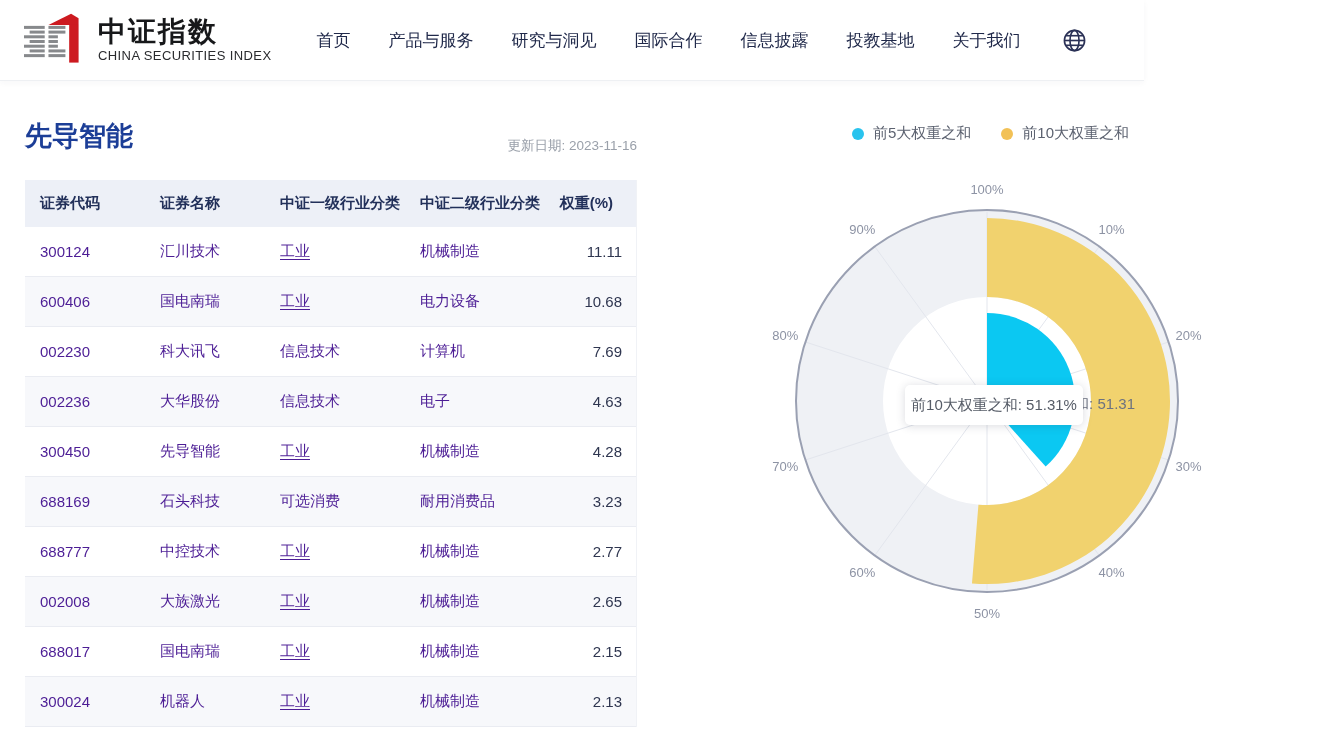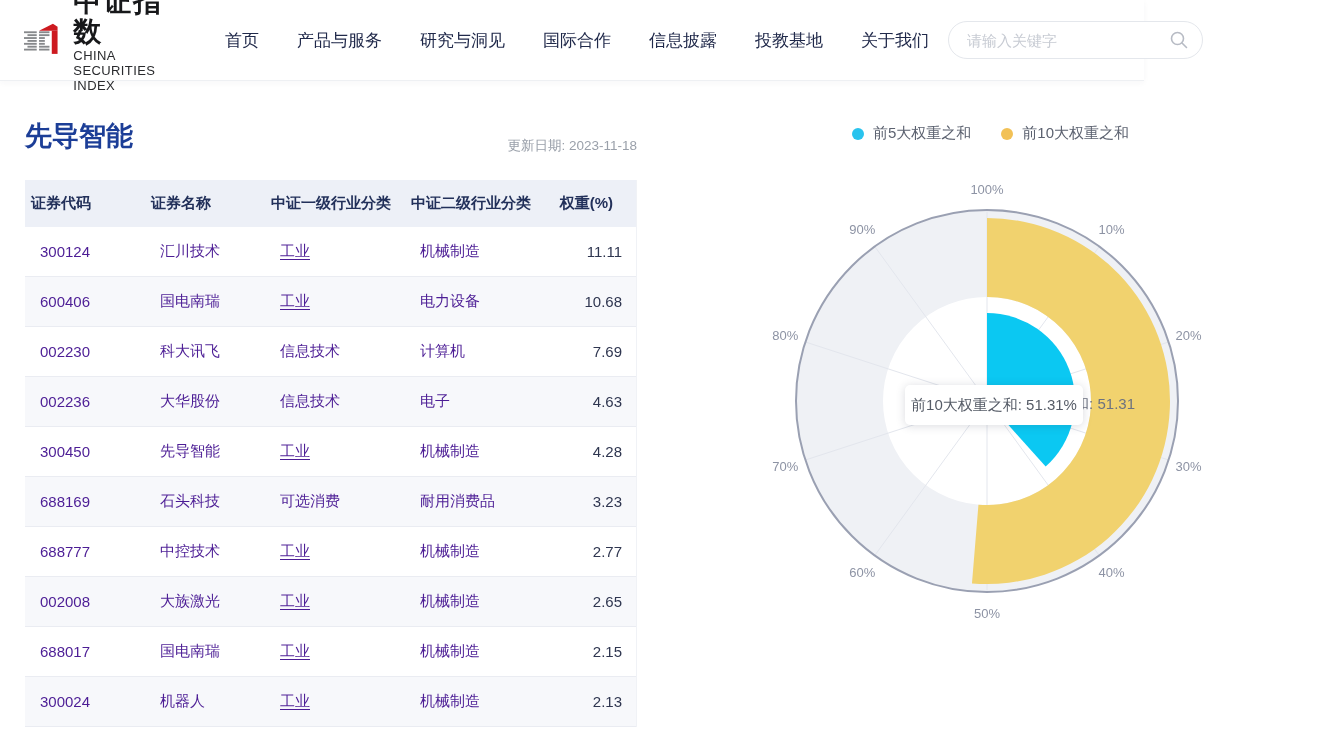--- a/index.html
+++ b/index.html
@@ -37,21 +37,21 @@
   .legend { position:absolute; left:852px; top:124px; display:flex; align-items:center; }
   .legend-item { display:flex; align-items:center; margin-right:30px; cursor:pointer; }
   .legend-dot { width:12px; height:12px; border-radius:50%; margin-right:9px; }
   .legend-label { font-size:15px; color:#5c6270; }
 
   
   .table { position:absolute; left:25px; top:180px; width:612px;
            border-right:1px solid #f0f2f6; }
   .t-head { display:grid; grid-template-columns:120px 120px 140px 140px 92px; height:47px;
             background:#edf0f7; align-items:center; }
-  .t-head .th { font-size:15px; font-weight:700; color:#22305a; padding-left:6px; white-space:nowrap; }
+  .t-head .th { font-size:15px; font-weight:700; color:#22305a; padding-left:15px; white-space:nowrap; }
   .t-head .th.num { text-align:right; padding-right:24px; padding-left:0; }
   .t-row { display:grid; grid-template-columns:120px 120px 140px 140px 92px; height:50px;
            align-items:center; border-bottom:1px solid #eaecf2; background:#fff; }
   .t-row.stripe { background:#f7f8fb; }
   .t-row .td { font-size:15px; color:#4c1d95; padding-left:15px; white-space:nowrap; }
   .t-row .td.num { text-align:right; padding-right:15px; padding-left:0; color:#2f3650; }
   .t-row .td .link-underline { text-decoration:underline; text-underline-offset:3px; cursor:pointer; }
 
   
   .chart-wrap { position:absolute; left:767px; top:176px; width:440px; height:460px; }
@@ -101,41 +101,34 @@
     <nav class="nav">
         <a class="nav-item">首页</a>
         <a class="nav-item">产品与服务</a>
         <a class="nav-item">研究与洞见</a>
         <a class="nav-item">国际合作</a>
         <a class="nav-item">信息披露</a>
         <a class="nav-item">投教基地</a>
         <a class="nav-item">关于我们</a>
       </nav>
 
-    <div class="search-wrap">
-      <input class="search-input" type="text" placeholder="请输入关键字" style="">
-      <svg class="search-icon" viewBox="0 0 22 22">
-        <circle cx="9.5" cy="9.5" r="6" fill="none" stroke="#b7bbc4" stroke-width="1.6"></circle>
-        <line x1="14" y1="14" x2="18.5" y2="18.5" stroke="#b7bbc4" stroke-width="1.6" stroke-linecap="round"></line>
-      </svg>
-    </div>
 
     <svg class="globe" viewBox="0 0 26 26">
       <g fill="none" stroke="#2a3156" stroke-width="1.7">
         <circle cx="13" cy="13" r="10.5"></circle>
         <ellipse cx="13" cy="13" rx="4.7" ry="10.5"></ellipse>
         <line x1="2.5" y1="13" x2="23.5" y2="13"></line>
         <line x1="4.3" y1="8" x2="21.7" y2="8"></line>
         <line x1="4.3" y1="18" x2="21.7" y2="18"></line>
       </g>
     </svg>
   </div>
 
   <h1 class="page-title">先导智能</h1>
-  <div class="update-date">更新日期: 2023-11-18</div>
+  <div class="update-date">更新日期: 2023-11-16</div>
 
   <div class="legend">
       <div class="legend-item">
         <span class="legend-dot" style="background: rgb(41, 195, 238);"></span>
         <span class="legend-label">前5大权重之和</span>
       </div>
       <div class="legend-item">
         <span class="legend-dot" style="background: rgb(242, 193, 86);"></span>
         <span class="legend-label">前10大权重之和</span>
       </div>

